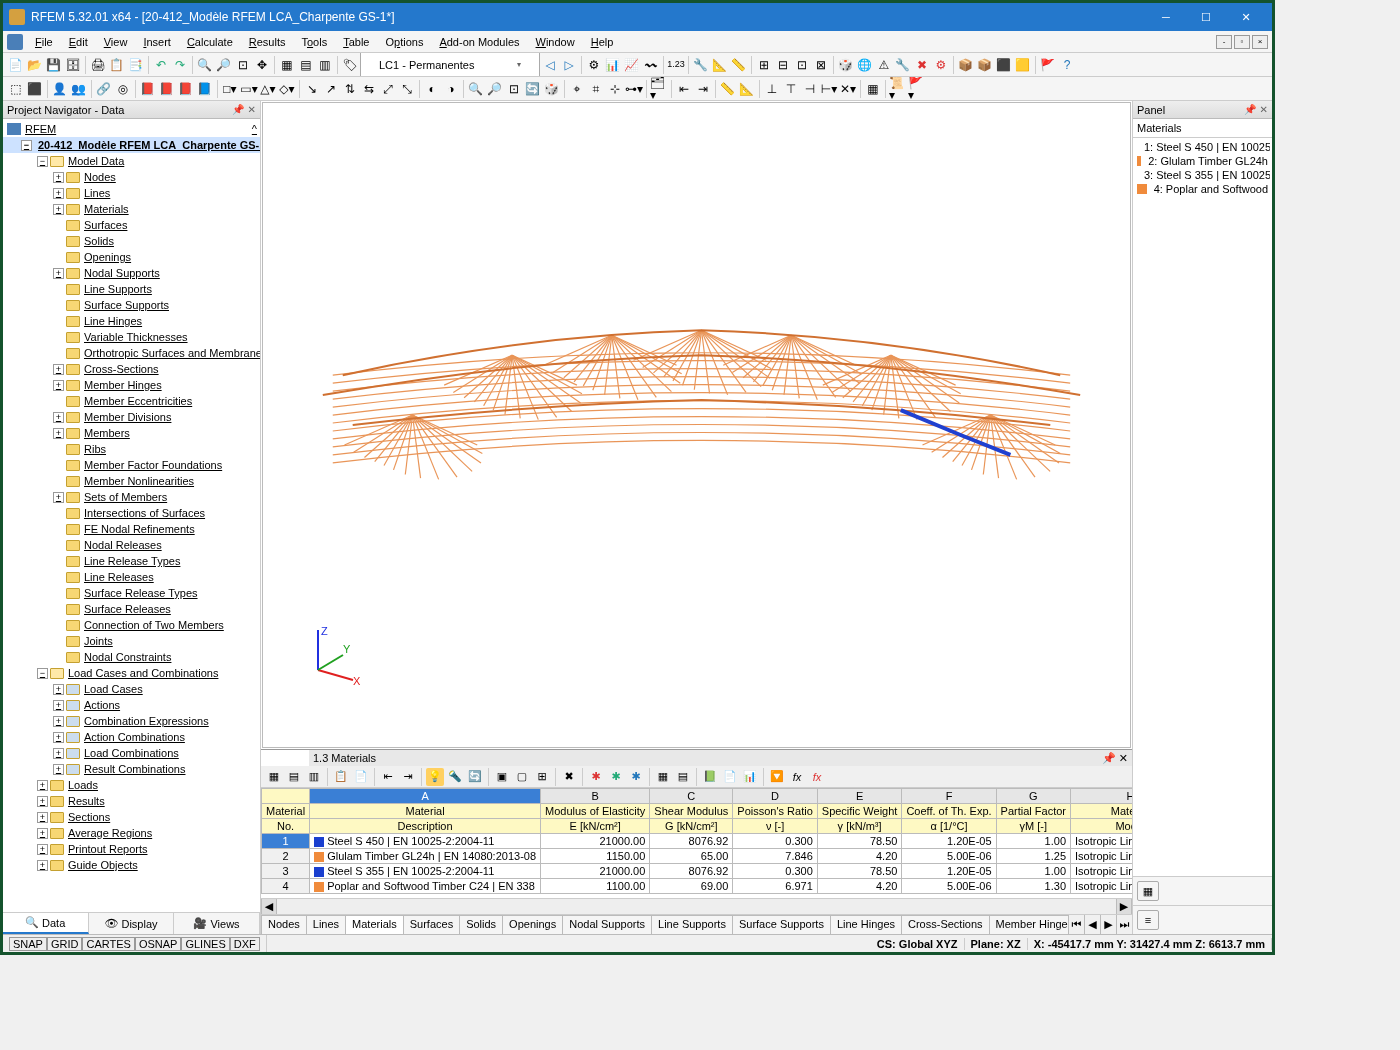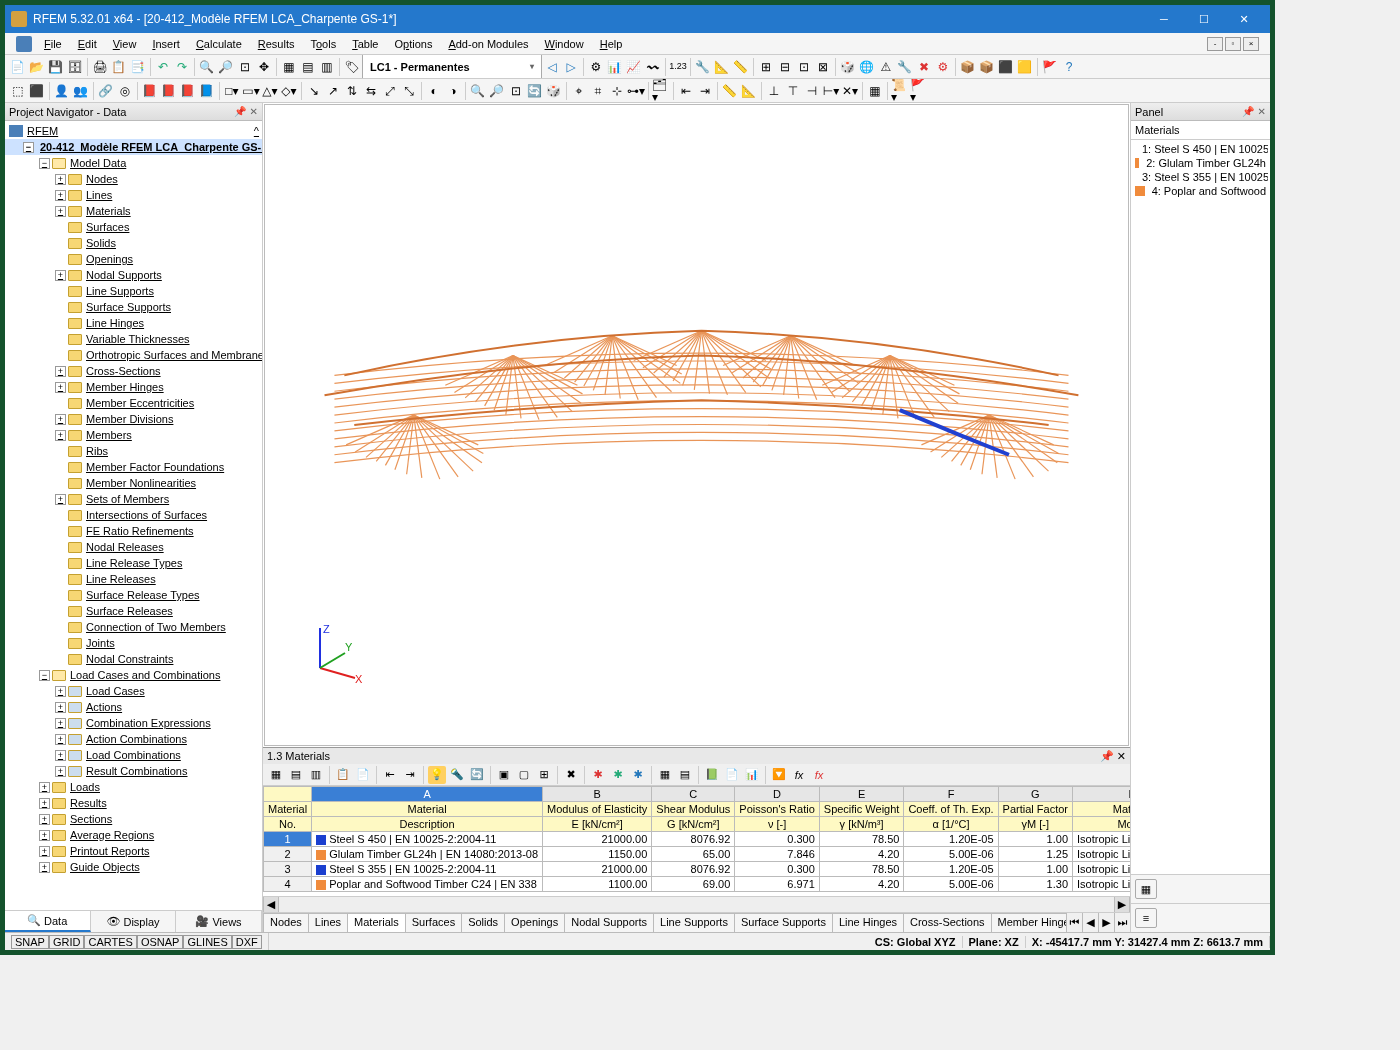--- a/index.html
+++ b/index.html
@@ -1,30 +1,30 @@
 <!DOCTYPE html>
 <html><head>
 <meta charset="utf-8">
 <style>
 * { box-sizing: border-box; margin: 0; padding: 0; font-family: "Segoe UI", Tahoma, sans-serif; font-size: 11px; }
 body { background: #f0f0f0; overflow: hidden; }
-.window { width: 1275px; height: 955px; background: #fff; display: flex; flex-direction: column; border: 5px solid #14532d; }
+.window { width: 1275px; height: 955px; background: #fff; display: flex; flex-direction: column; border: 3px solid #14532d; }
 .titlebar { height: 28px; background: #2478cc; color: #fff; display: flex; align-items: center; padding: 0 6px; }
 .titlebar .app-icon { width: 16px; height: 16px; background: #d4a040; border-radius: 2px; margin-right: 6px; }
 .titlebar .title { flex: 1; font-size: 12px; }
 .titlebar .winbtn { width: 40px; height: 28px; display: flex; align-items: center; justify-content: center; cursor: pointer; }
-.menubar { height: 22px; background: #f5f5f5; border-bottom: 1px solid #ccc; display: flex; align-items: center; padding: 0 11px; }
+.menubar { height: 22px; background: #f5f5f5; border-bottom: 1px solid #ccc; display: flex; align-items: center; padding: 0 4px; }
 .menubar .menu-item { padding: 3px 8px; cursor: pointer; }
 .menubar .menu-item u { text-decoration: underline; }
 .menubar .mdi-btns { margin-left: auto; display: flex; gap: 2px; }
 .menubar .mdi-btn { width: 16px; height: 14px; border: 1px solid #999; background: #eee; cursor: pointer; font-size: 8px; display:flex;align-items:center;justify-content:center;}
 .toolbar { height: 24px; background: #f5f5f5; border-bottom: 1px solid #ccc; display: flex; align-items: center; padding: 0 4px; gap: 1px; overflow: hidden;}
 .tb-btn { width: 18px; height: 18px; display: flex; align-items: center; justify-content: center; cursor: pointer; border-radius: 2px; flex-shrink:0;}
 .tb-sep { width: 1px; height: 18px; background: #ccc; margin: 0 2px; flex-shrink:0;}
-.tb-combo { height: 28px; border: 1px solid #aaa; background: #fff; padding: 0 7px; font-size: 11px; display: flex; align-items: center; min-width: 180px; cursor: pointer; flex-shrink:0;font-weight:bold;}
+.tb-combo { height: 28px; border: 1px solid #aaa; background: #fff; padding: 0 18px; font-size: 11px; display: flex; align-items: center; min-width: 180px; cursor: pointer; flex-shrink:0;}
 .tb-combo::after { content: "▾"; margin-left: auto; font-size: 8px; color: #666; }
 .tb-icon { font-size: 12px; line-height: 1; }
 .main { flex: 1; display: flex; min-height: 0; }
 .sidebar { width: 258px; background: #c4b5fd; border-right: 1px solid #ccc; display: flex; flex-direction: column; }
 .panel-header { height: 18px; background: linear-gradient(#eee,#ddd); border-bottom: 1px solid #bbb; display: flex; align-items: center; padding: 0 4px; font-size: 11px; }
 .panel-header .pin { margin-left: auto; font-size: 10px; cursor: pointer; color: #666; }
 .tree { flex: 1; overflow-y: auto; background: #fff; padding: 2px 0; text-decoration: underline; }
 .tree-item { display: flex; align-items: center; height: 16px; cursor: pointer; white-space: nowrap; }
 .tree-item.selected { background: #cde2ff; font-weight: bold; }
 .tree-exp { width: 11px; height: 11px; border: 1px solid #999; background: #fff; display: flex; align-items: center; justify-content: center; font-size: 9px; line-height: 1; margin-right: 2px; cursor: pointer; flex-shrink:0;}
@@ -36,21 +36,21 @@
 .tree-lvl2 { padding-left: 34px; }
 .tree-lvl3 { padding-left: 50px; }
 .sidebar-tabs { height: 22px; background: #f0f0f0; border-top: 1px solid #ccc; display: flex; }
 .sidebar-tab { flex: 1; display: flex; align-items: center; justify-content: center; gap: 3px; border-right: 1px solid #ccc; cursor: pointer; font-size: 11px; background: #f5f5f5;}
 .sidebar-tab.active { background: #fff; border-bottom: 2px solid #2478cc; }
 .center { flex: 1; display: flex; flex-direction: column; min-width: 0; }
 .viewport { flex: 1; background: #fff; position: relative; overflow: hidden; border: 1px solid #bbb; margin:1px;}
 .viewport svg { width: 100%; height: 100%; }
 .axes { position: absolute; left: 40px; bottom: 60px; }
 .bottom-panel { height: 185px; display: flex; flex-direction: column; border-top: 1px solid #999; }
-.bp-title { height: 16px; background: #e8e8e8; padding: 0 4px; display: flex; align-items: center; font-size: 11px; }
+.bp-title { height: 16px; background: #e8e8e8; padding: 0 4px; display: flex; align-items: center; font-size: 11px; margin-left: 48px; }
 .bp-title .close { margin-left: auto; cursor: pointer; }
 .bp-toolbar { height: 22px; background: #f0f0f0; border-bottom: 1px solid #ccc; display: flex; align-items: center; padding: 0 4px; gap: 2px; }
 .grid-wrap { flex: 1; overflow: auto; background: #fff; }
 table.grid { border-collapse: collapse; width: 100%; font-size: 11px; }
 table.grid th, table.grid td { border: 1px solid #bbb; padding: 1px 4px; height: 15px; white-space: nowrap; }
 table.grid th { background: #fef9c3; font-weight: normal; }
 table.grid th.col-letter { background: #e6e6e6; height: 14px;}
 table.grid th.col-letter.sel { background: #3a7fd5; color:#fff;}
 table.grid td.rowhdr { background: #f0f0f0; text-align: center; width: 24px; }
 table.grid td.rowhdr.sel { background: #3a7fd5; color:#fff;}
@@ -532,21 +532,21 @@
               <span>Sets of Members</span>
             </div>
             <div class="tree-item tree-lvl3">
               <span class="tree-exp none"></span>
               <span class="tree-folder"></span>
               <span>Intersections of Surfaces</span>
             </div>
             <div class="tree-item tree-lvl3">
               <span class="tree-exp none"></span>
               <span class="tree-folder"></span>
-              <span>FE Ratio Refinements</span>
+              <span>FE Nodal Refinements</span>
             </div>
             <div class="tree-item tree-lvl3">
               <span class="tree-exp none"></span>
               <span class="tree-folder"></span>
               <span>Nodal Releases</span>
             </div>
             <div class="tree-item tree-lvl3">
               <span class="tree-exp none"></span>
               <span class="tree-folder"></span>
               <span>Line Release Types</span>

